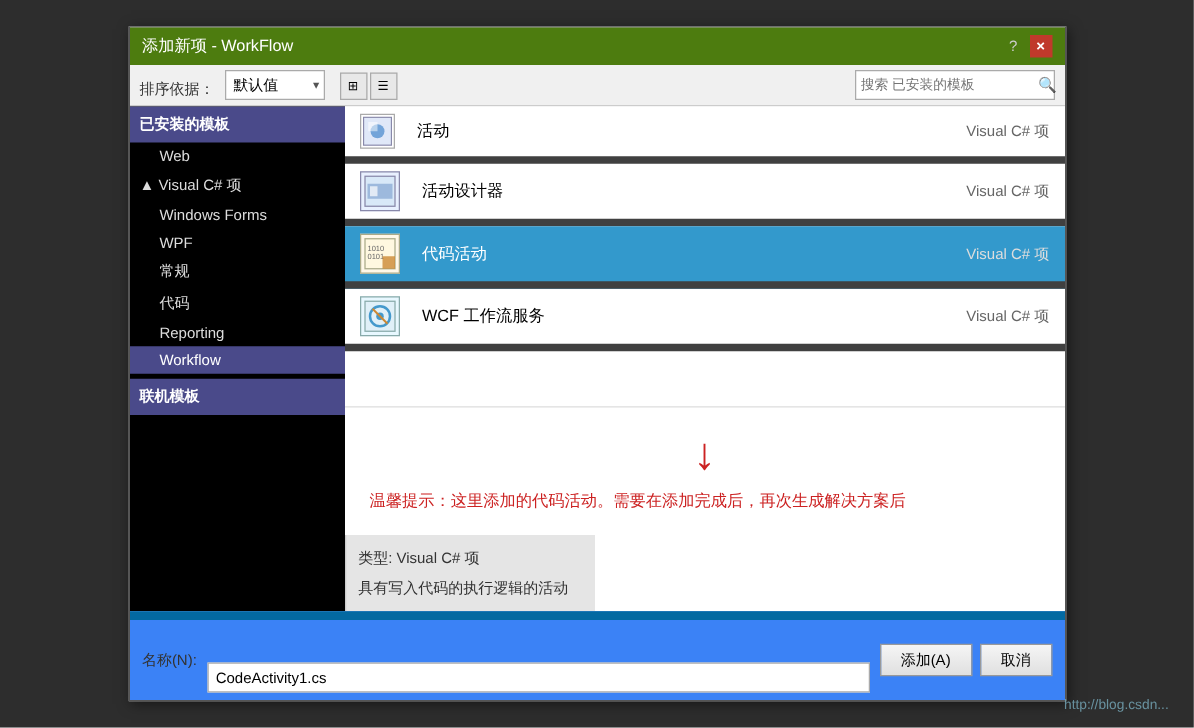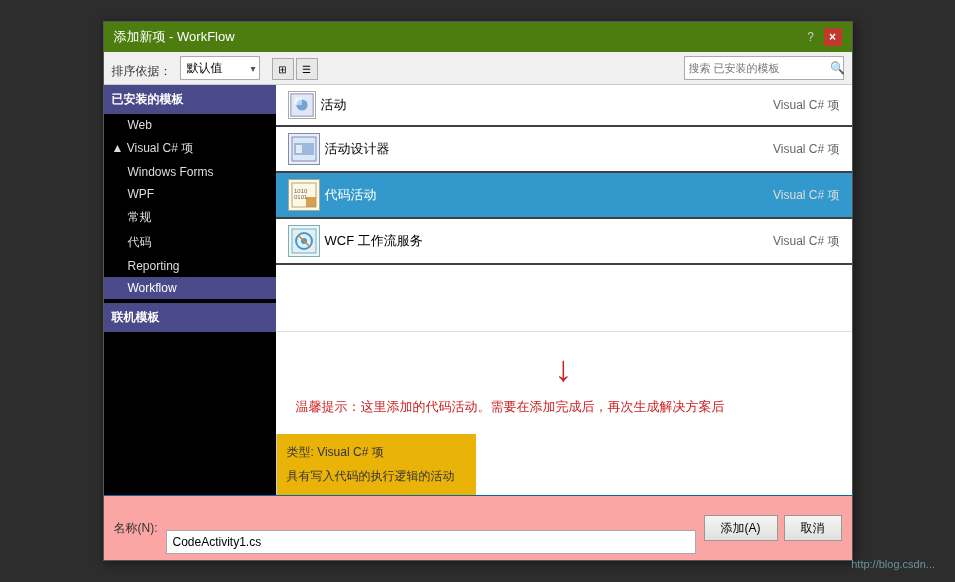--- a/index.html
+++ b/index.html
@@ -182,23 +182,23 @@
     
     .item-list {
       flex: 1;
       overflow-y: auto;
     }
     
     .item-row {
       display: flex;
       align-items: center;
       padding: 6px 12px;
-      border-bottom: 2px solid #404040;
+      border-bottom: 6px solid #404040;
       cursor: pointer;
-      gap: 5px;
+      gap: 18px;
     }
     
     .item-row.selected {
       background: #3399cc;
       color: white;
     }
     
     .item-icon {
       width: 32px;
       height: 32px;
@@ -216,21 +216,21 @@
     .item-category {
       font-size: 12px;
       color: #666;
       white-space: nowrap;
     }
     
     .item-row.selected .item-category { color: #ddd; }
     
     .info-panel {
       width: 200px;
-      background: #eab308;
+      background: #e5e5e5;
       padding: 10px;
       font-size: 12px;
       border-left: 1px solid #ccc;
       flex-shrink: 0;
     }
     
     .info-panel .info-type { margin-bottom: 6px; color: #333; }
     .info-panel .info-desc { color: #333; line-height: 1.5; }
     
     .annotation-area {
@@ -246,22 +246,22 @@
       margin-bottom: 6px;
     }
     
     .annotation-text {
       color: #cc2222;
       font-size: 13px;
       line-height: 1.7;
     }
     
     .bottom-bar {
-      background: #fca5a5;
-      border-top: 1px solid #0369a1;
+      background: #3b82f6;
+      border-top: 7px solid #0369a1;
       padding: 6px 10px;
       display: flex;
       align-items: center;
       gap: 8px;
       font-size: 12px;
     }
     
     .name-label { color: #333; white-space: nowrap; }
     
     .name-input {

